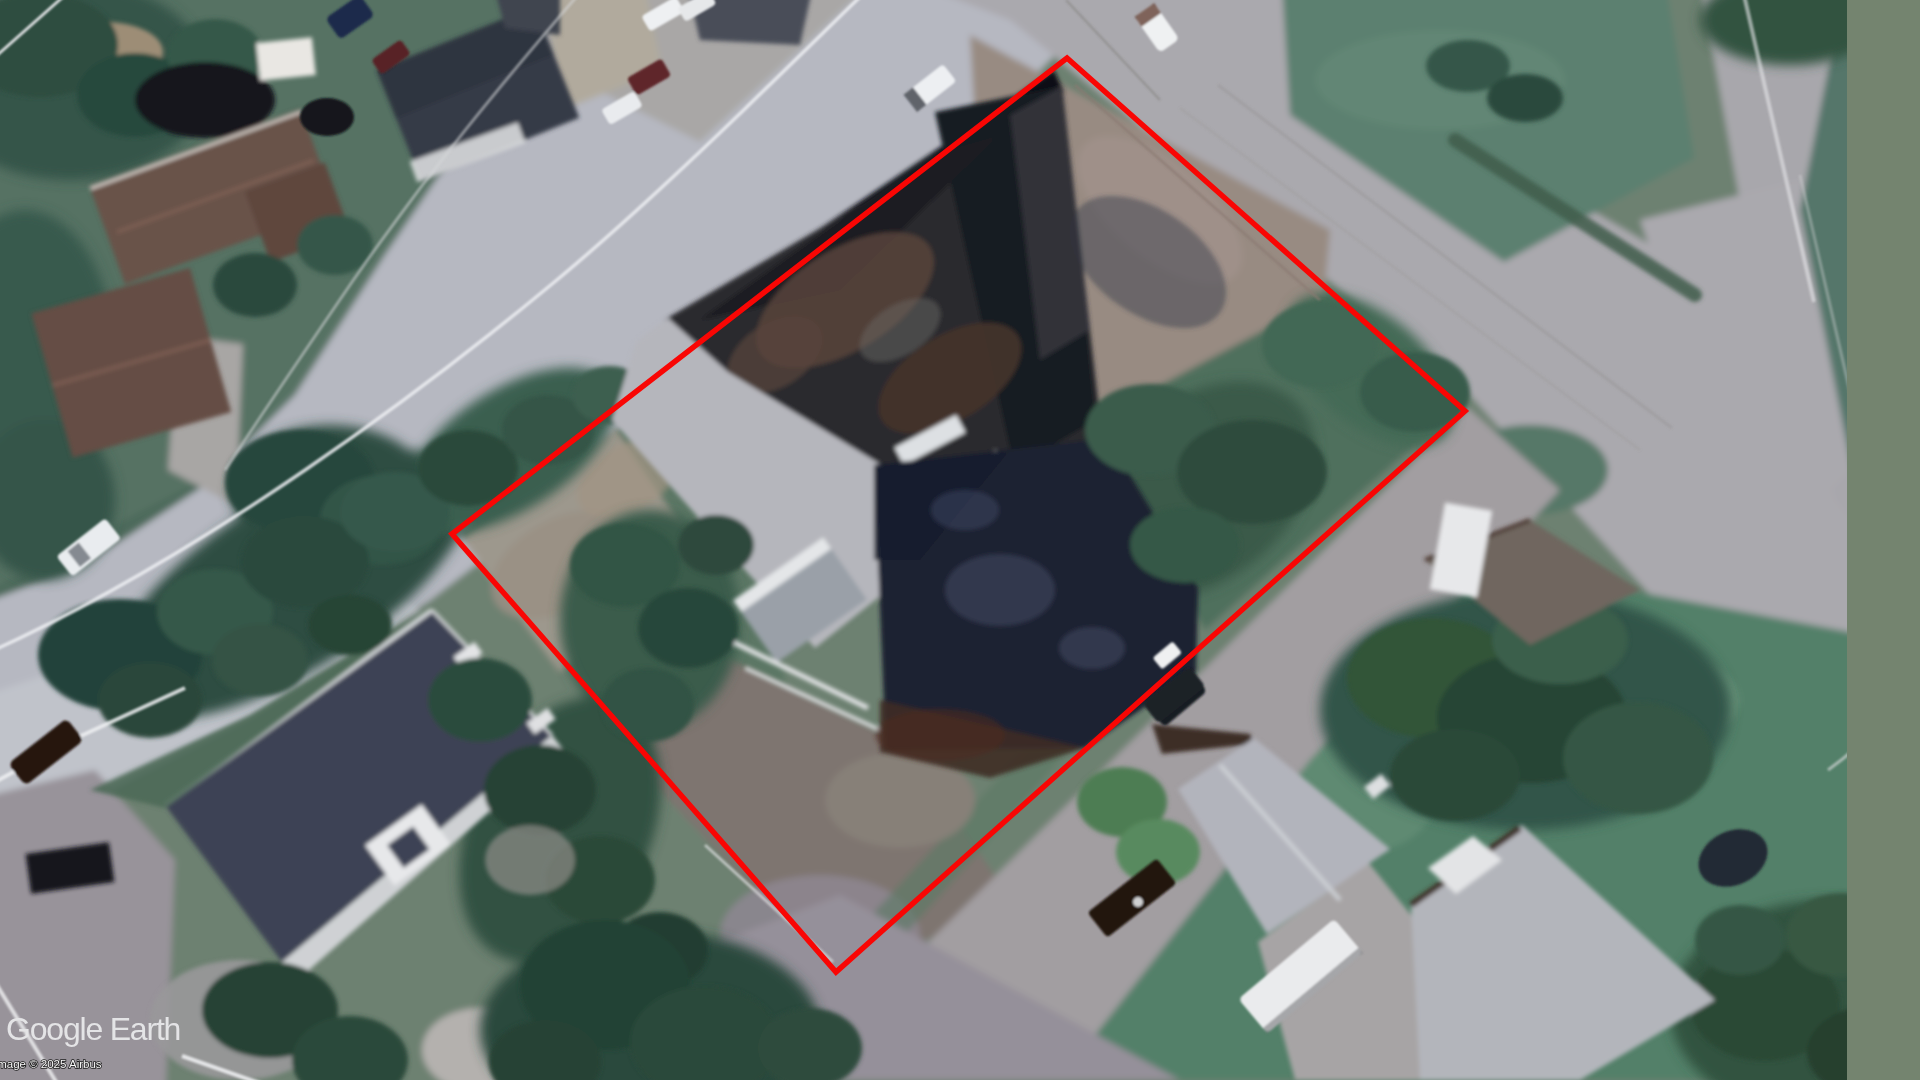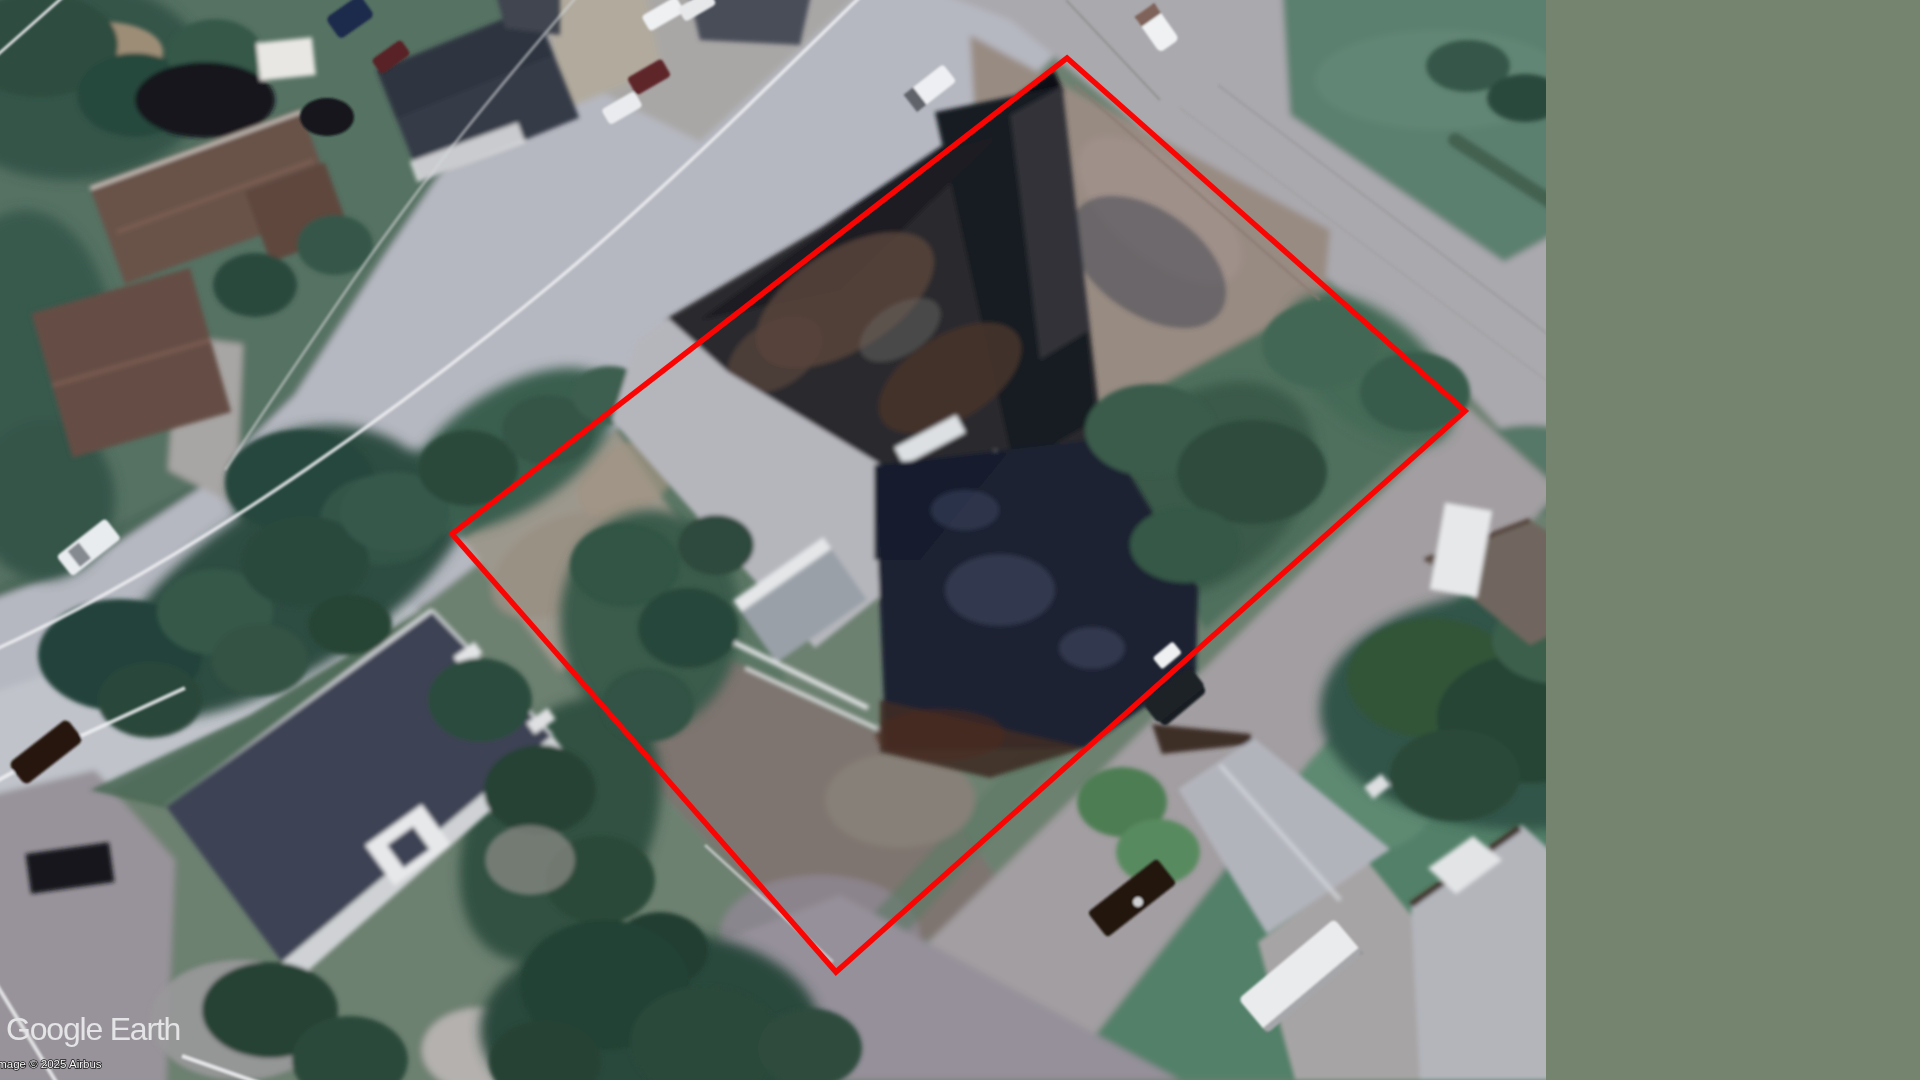--- a/index.html
+++ b/index.html
@@ -1,16 +1,16 @@
 <!DOCTYPE html>
 <html><head>
 <meta charset="utf-8">
 <style>
   html,body{margin:0;padding:0;background:#74846f;}
-  .stage{position:relative;width:1546px;height:1080px;overflow:hidden;font-family:"Liberation Sans",sans-serif;}
+  .stage{position:relative;width:1847px;height:1080px;overflow:hidden;font-family:"Liberation Sans",sans-serif;}
   svg{display:block;}
 </style>
 </head>
 <body>
 <div class="stage">
 <svg width="1920" height="1080" viewBox="0 0 1920 1080">
 <defs>
   <filter id="b6" x="-30%" y="-30%" width="160%" height="160%">
           <feGaussianBlur stdDeviation="6"></feGaussianBlur>
         </filter>

